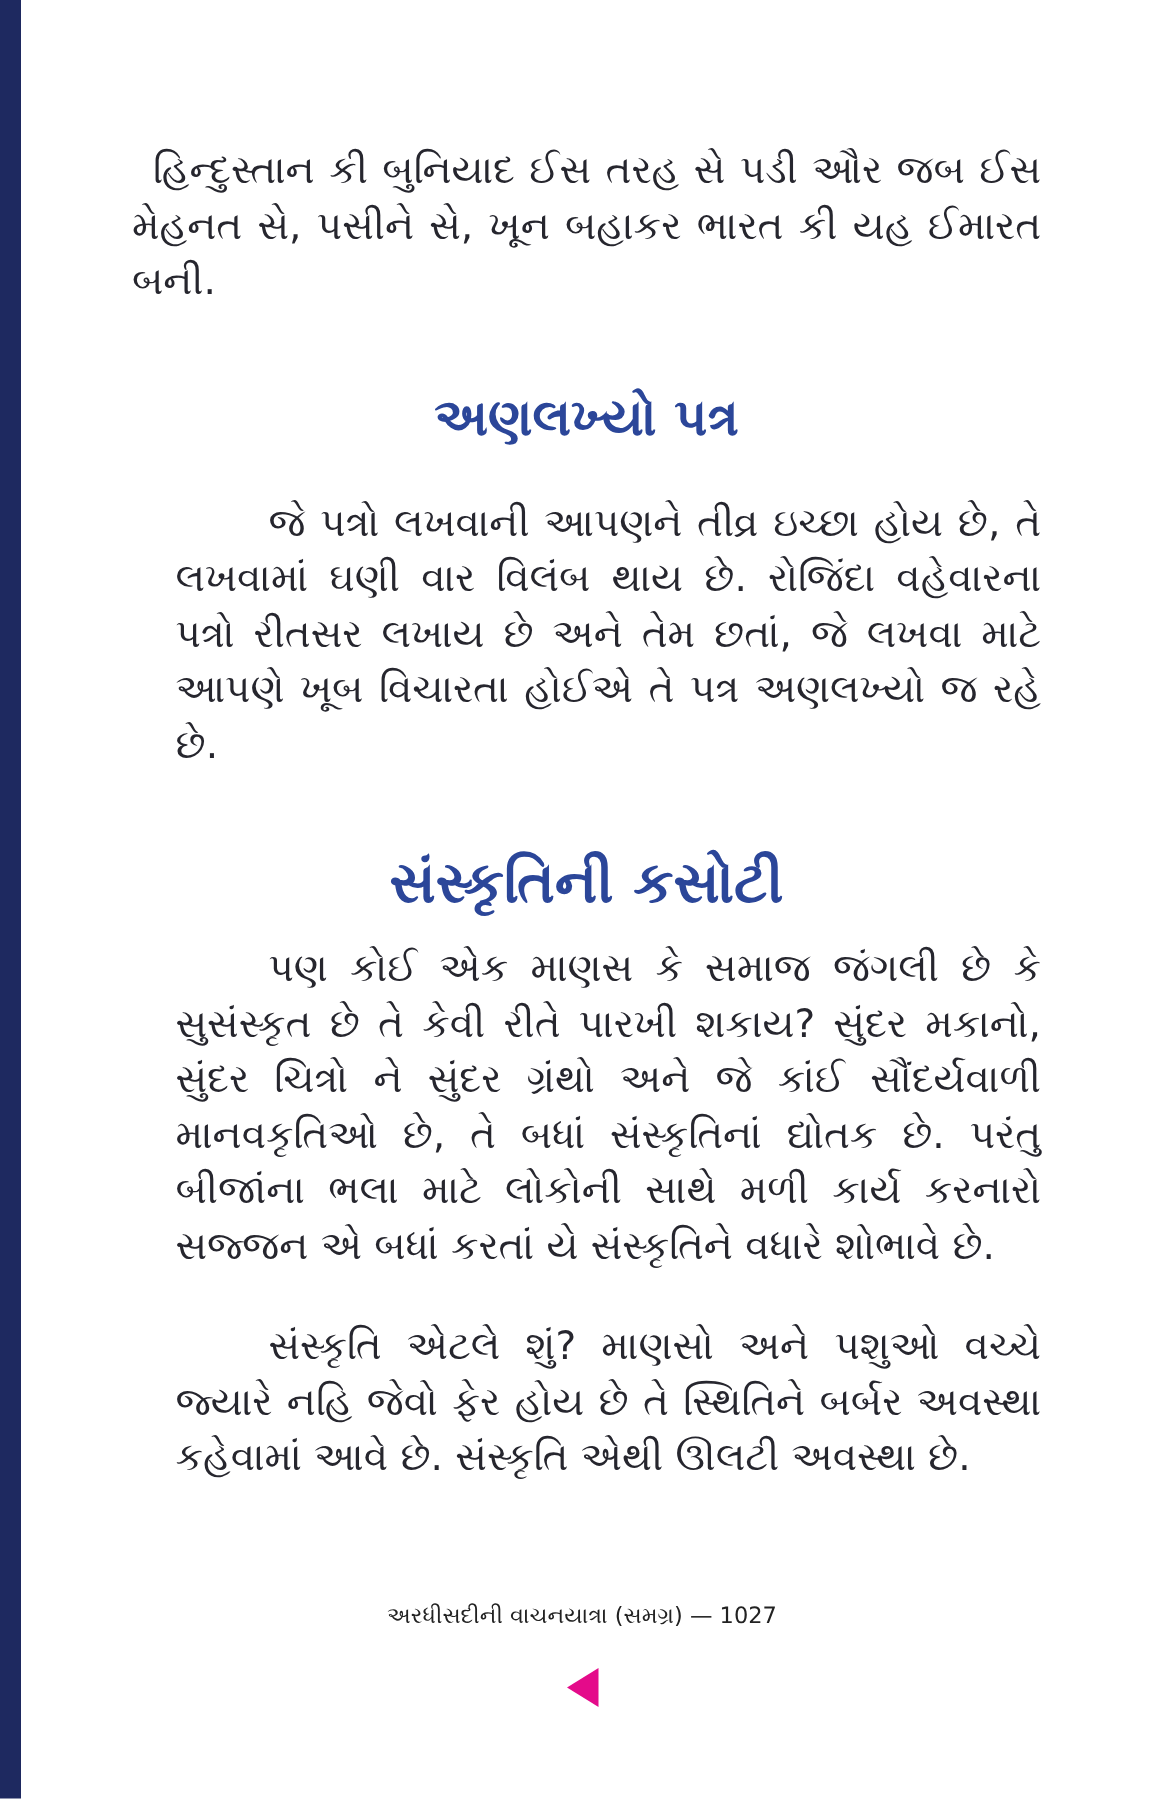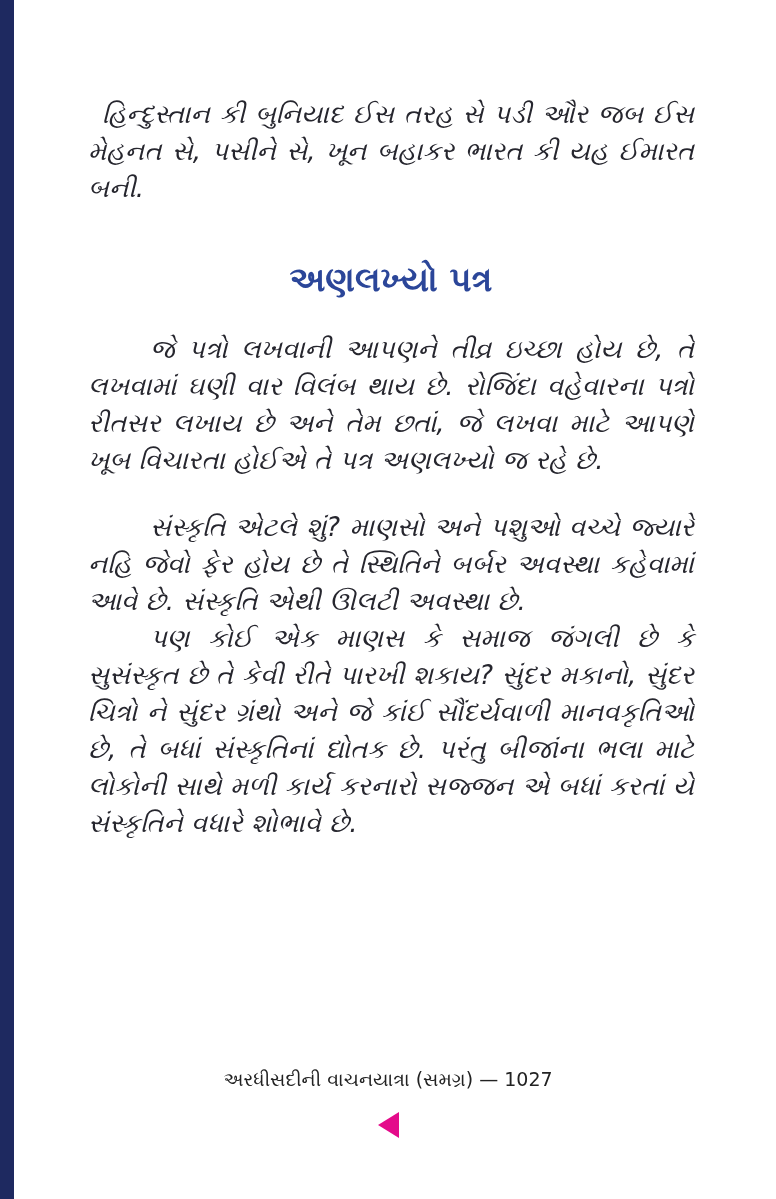--- a/index.html
+++ b/index.html
@@ -28,24 +28,24 @@
     top: 0;
     width: 606px;
     color: #26262e;
   }
   .body-par {
     font-size: 26px;
     line-height: 37px;
     text-align: justify;
     margin: 0;
     color: #26262e;
-    font-style: italic;
   }
   .indent {
     text-indent: 62px;
+    margin-left: 29px;
   }
   .quote-par {
     margin-top: 96px;
     text-indent: 14px;
   }
   .section-title {
     text-align: center;
     font-weight: bold;
     color: #2b4699;
     margin: 16px;
@@ -65,21 +65,21 @@
   }
   .par-gap {
     margin-top: 0px;
   }
   .footer {
     position: absolute;
     left: 0;
     top: 1068px;
     width: 776px;
     text-align: center;
-    font-size: 19px;
+    font-size: 15px;
     color: #222222;
   }
   .nav-arrow-wrap {
     position: absolute;
     left: 0;
     top: 1112px;
     width: 776px;
     display: flex;
     justify-content: center;
   }
@@ -98,24 +98,25 @@
 <div class="edge-bar"></div>
 
 <div class="page-content">
 
   <p class="body-par quote-par">હિન્દુસ્તાન કી બુનિયાદ ઈસ તરહ સે પડી ઔર જબ ઈસ મેહનત સે, પસીને સે, ખૂન બહાકર ભારત કી યહ ઈમારત બની.</p>
 
   <h2 class="section-title title-1">અણલખ્યો પત્ર</h2>
 
   <p class="body-par indent after-title">જે પત્રો લખવાની આપણને તીવ્ર ઇચ્છા હોય છે, તે લખવામાં ઘણી વાર વિલંબ થાય છે. રોજિંદા વહેવારના પત્રો રીતસર લખાય છે અને તેમ છતાં, જે લખવા માટે આપણે ખૂબ વિચારતા હોઈએ તે પત્ર અણલખ્યો જ રહે છે.</p>
 
+  <h2 class="section-title title-2">સંસ્કૃતિની કસોટી</h2>
+
+  <p class="body-par indent par-gap">પણ કોઈ એક માણસ કે સમાજ જંગલી છે કે સુસંસ્કૃત છે તે કેવી રીતે પારખી શકાય? સુંદર મકાનો, સુંદર ચિત્રો ને સુંદર ગ્રંથો અને જે કાંઈ સૌંદર્યવાળી માનવકૃતિઓ છે, તે બધાં સંસ્કૃતિનાં દ્યોતક છે. પરંતુ બીજાંના ભલા માટે લોકોની સાથે મળી કાર્ય કરનારો સજ્જન એ બધાં કરતાં યે સંસ્કૃતિને વધારે શોભાવે છે.</p>
 
   <p class="body-par indent after-title">સંસ્કૃતિ એટલે શું? માણસો અને પશુઓ વચ્ચે જ્યારે નહિ જેવો ફેર હોય છે તે સ્થિતિને બર્બર અવસ્થા કહેવામાં આવે છે. સંસ્કૃતિ એથી ઊલટી અવસ્થા છે.</p>
-
-  <p class="body-par indent par-gap">પણ કોઈ એક માણસ કે સમાજ જંગલી છે કે સુસંસ્કૃત છે તે કેવી રીતે પારખી શકાય? સુંદર મકાનો, સુંદર ચિત્રો ને સુંદર ગ્રંથો અને જે કાંઈ સૌંદર્યવાળી માનવકૃતિઓ છે, તે બધાં સંસ્કૃતિનાં દ્યોતક છે. પરંતુ બીજાંના ભલા માટે લોકોની સાથે મળી કાર્ય કરનારો સજ્જન એ બધાં કરતાં યે સંસ્કૃતિને વધારે શોભાવે છે.</p>
 
 
 
 </div>
 
 <div class="footer">અરધીસદીની વાચનયાત્રા (સમગ્ર) — 1027</div>
 
 <div class="nav-arrow-wrap">
   <div class="nav-arrow"></div>
 </div>

